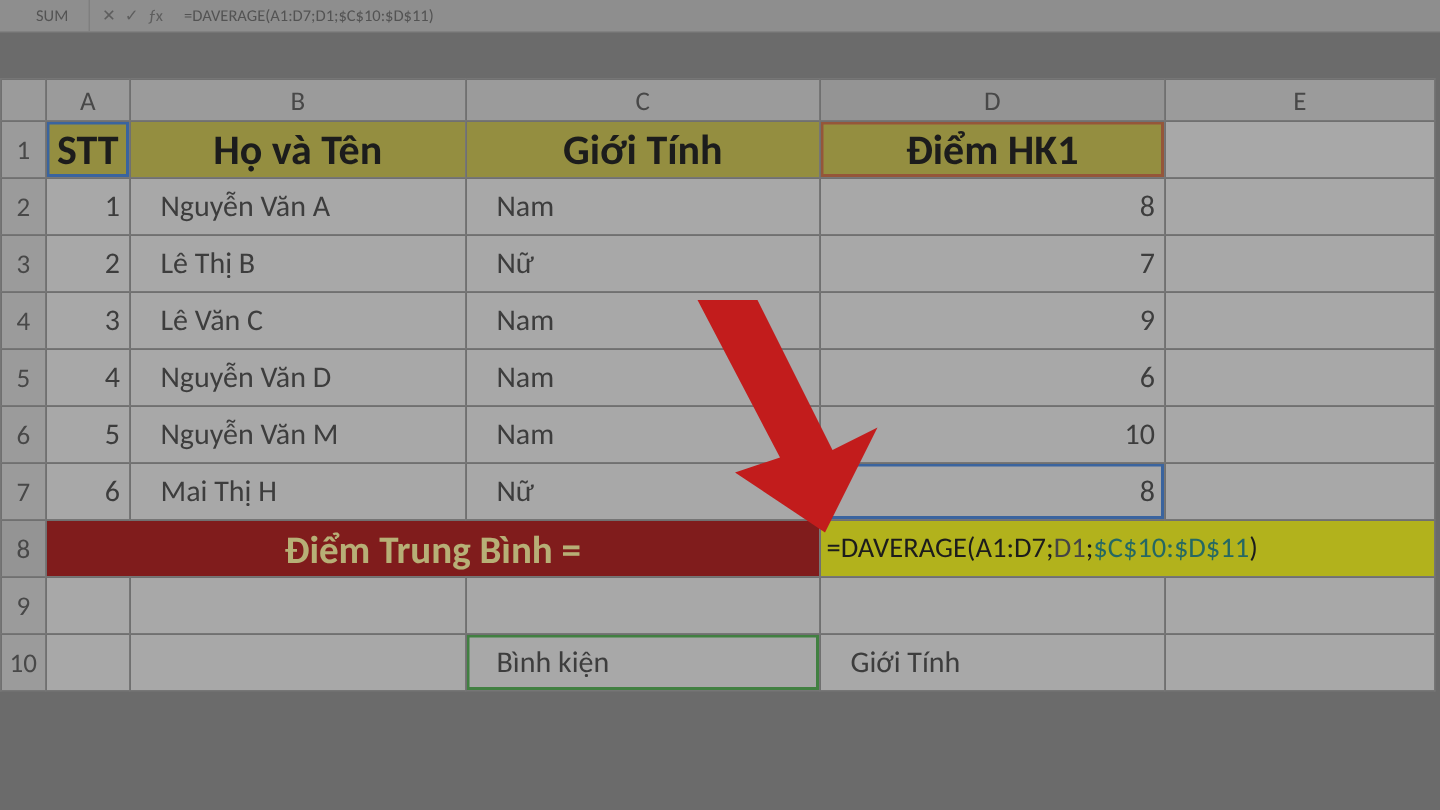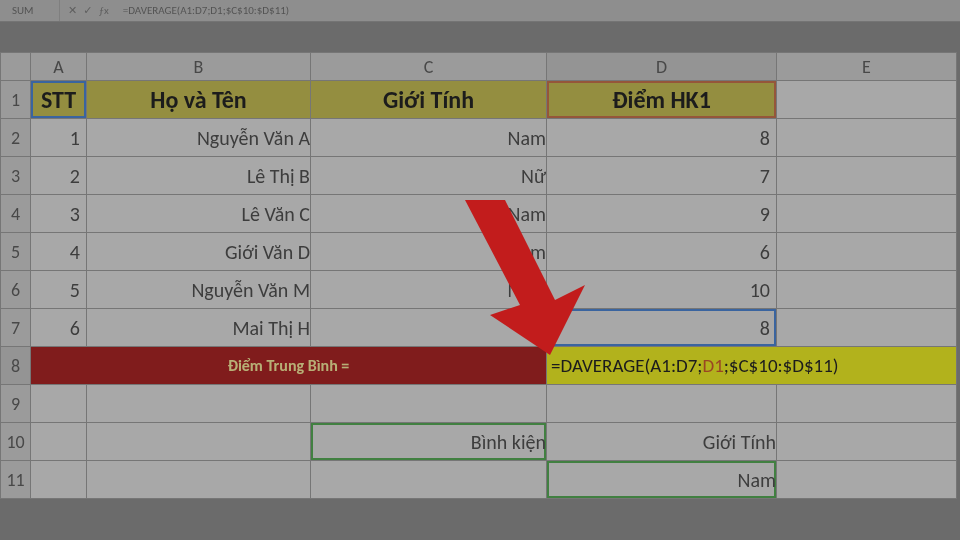--- a/index.html
+++ b/index.html
@@ -26,21 +26,21 @@
     height: 22px;
     background: #b0b0b0;
     display: flex;
     align-items: center;
     font-size: 11px;
     color: #555;
     border-bottom: 1px solid #888;
   }
   .fb-name {
     width: 60px;
-    padding-left: 12px;
+    padding-left: 24px;
     border-right: 1px solid #999;
     height: 100%;
     display: flex;
     align-items: center;
   }
   .fb-icons {
     display: flex;
     gap: 6px;
     padding: 0 8px;
     color: #666;
@@ -92,48 +92,48 @@
   .cA { width: 56px; }
   .cB { width: 224px; }
   .cC { width: 236px; }
   .cD { width: 230px; }
   .cE { width: 180px; }
   .hdr-cell {
     background: #b8b038;
     text-align: center;
     font-weight: bold;
     color: #000;
-    font-size: 24px;
+    font-size: 28px;
   }
   .hdr-cell.selected-col {
     box-shadow: inset 0 0 0 2px #bb5a2f;
   }
   .num { text-align: right; padding-right: 6px; }
-  .txt { text-align: right; padding-left: 4px; }
+  .txt { text-align: left; padding-left: 20px; }
   .merged-label {
     background: #9a0000;
     color: #efe28a;
     text-align: center;
     font-weight: bold;
-    font-size: 16px;
+    font-size: 26px;
   }
   .formula-cell {
     background: #e6e600;
     box-shadow: 0 0 0 3px #d40000;
     z-index: 5;
     white-space: nowrap;
     font-size: 19px;
     padding-left: 4px;
     text-align: left;
     font-family: Calibri, sans-serif;
   }
   .formula-cell .fn { color: #000; }
   .formula-cell .r1 { color: #000000; }
-  .formula-cell .r2 { color: #c2410c; }
-  .formula-cell .r3 { color: #000000; }
+  .formula-cell .r2 { color: #404040; }
+  .formula-cell .r3 { color: #0f766e; }
   .range-blue {
     box-shadow: inset 0 0 0 2px #2e6fc9;
   }
   .range-green {
     box-shadow: inset 0 0 0 2px #3a9a3a;
   }
   .range-purple {
     box-shadow: inset 0 0 0 2px #7a4fb0;
   }
   .col-selected {
@@ -204,21 +204,21 @@
     <td class="row-head">4</td>
     <td class="num">3</td>
     <td class="txt">Lê Văn C</td>
     <td class="txt">Nam</td>
     <td class="num">9</td>
     <td></td>
   </tr>
   <tr>
     <td class="row-head">5</td>
     <td class="num">4</td>
-    <td class="txt">Giới Văn D</td>
+    <td class="txt">Nguyễn Văn D</td>
     <td class="txt">Nam</td>
     <td class="num">6</td>
     <td></td>
   </tr>
   <tr>
     <td class="row-head">6</td>
     <td class="num">5</td>
     <td class="txt">Nguyễn Văn M</td>
     <td class="txt">Nam</td>
     <td class="num">10</td>
@@ -250,28 +250,20 @@
     <td></td>
   </tr>
   <tr>
     <td class="row-head">10</td>
     <td></td>
     <td></td>
     <td class="txt range-green">Bình kiện</td>
     <td class="txt">Giới Tính</td>
     <td></td>
   </tr>
-  <tr>
-    <td class="row-head">11</td>
-    <td></td>
-    <td></td>
-    <td></td>
-    <td class="txt range-green">Nam</td>
-    <td></td>
-  </tr>
 </tbody>
     </table>
 </div>
 
 <svg class="arrow" width="160" height="170">
   <polygon points="30,10 70,10 120,110 150,95 115,165 55,125 85,115" fill="#ff0000"></polygon>
 </svg>
 
 <div class="overlay"></div>
 

